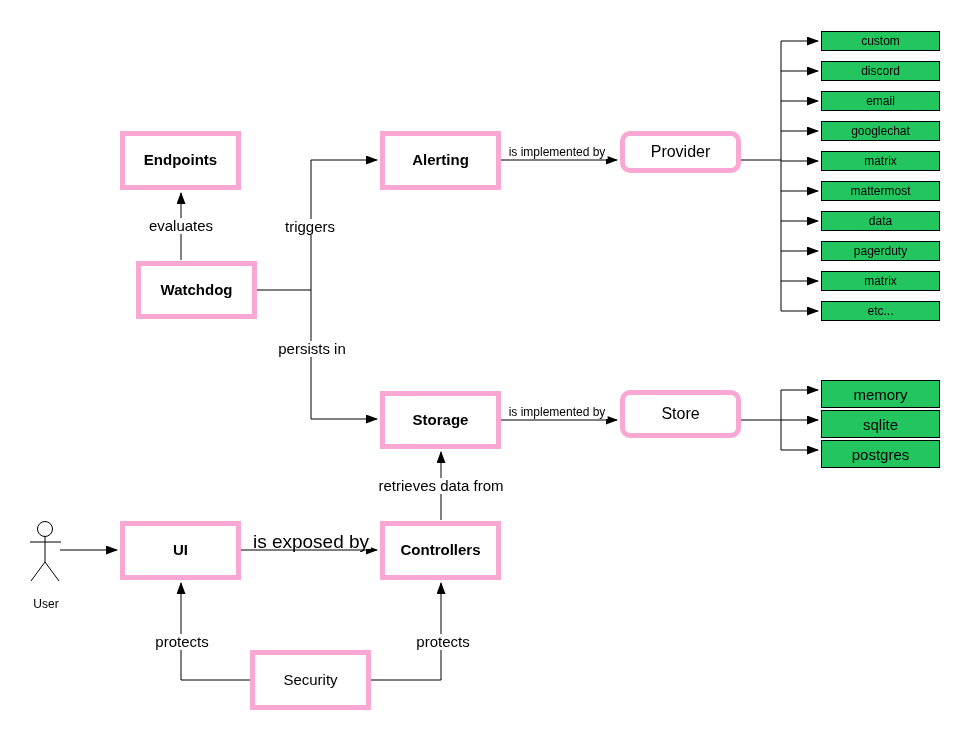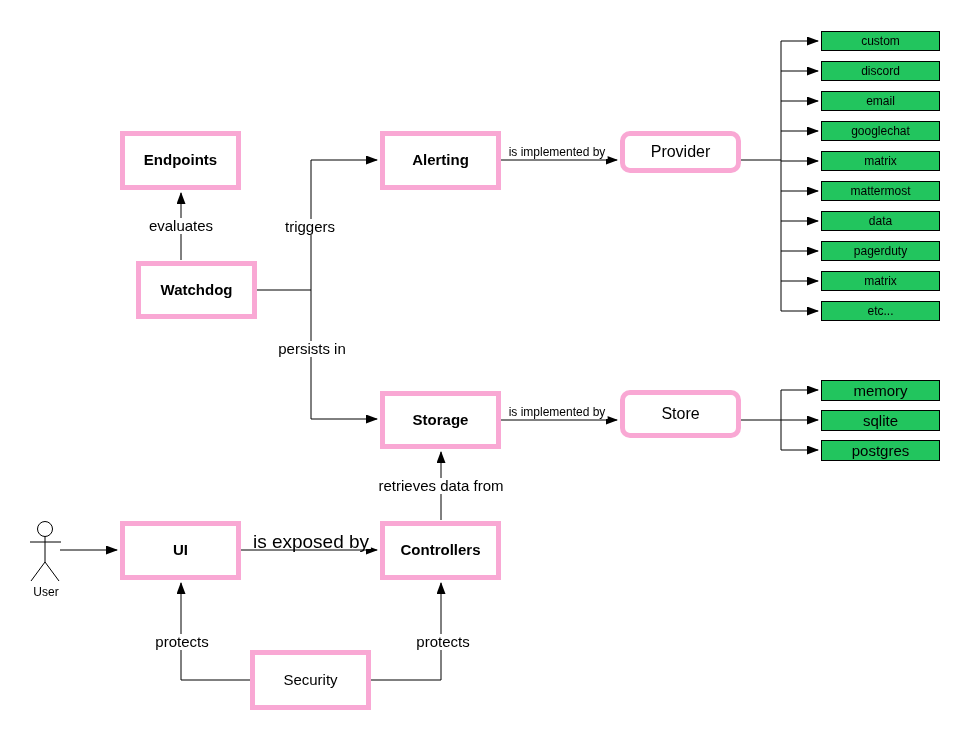--- a/index.html
+++ b/index.html
@@ -44,39 +44,40 @@
     border: 1px solid #000000;
     background: #22c55e;
     left: 821px;
     width: 119px;
     display: flex;
     align-items: center;
     justify-content: center;
     text-align: center;
   }
   .leaf.small { height: 20px; font-size: 12px; }
-  .leaf.large { height: 21px; font-size: 15px; }
+  .leaf.large { height: 28px; font-size: 15px; }
   .edge-label {
     position: absolute;
     transform: translateX(-50%);
     background: #ffffff;
     padding: 0 2px;
     font-size: 15px;
     line-height: 16px;
     white-space: nowrap;
     text-align: center;
   }
   .edge-label.tiny { font-size: 12px; line-height: 13px; }
   .edge-label.mid { font-size: 19px; line-height: 15px; }
   .actor-label {
     position: absolute;
     transform: translateX(-50%);
     font-size: 12px;
     line-height: 13px;
     white-space: nowrap;
+    margin-top: 12px;
   }
 </style>
 </head>
 <body>
 
 <div id="canvas">
 
   <svg id="connectors" viewBox="0 0 972 741" xmlns="http://www.w3.org/2000/svg">
     <defs>
       <marker id="arrow" markerUnits="userSpaceOnUse" markerWidth="12" markerHeight="9" refX="11" refY="4.5" orient="auto">

